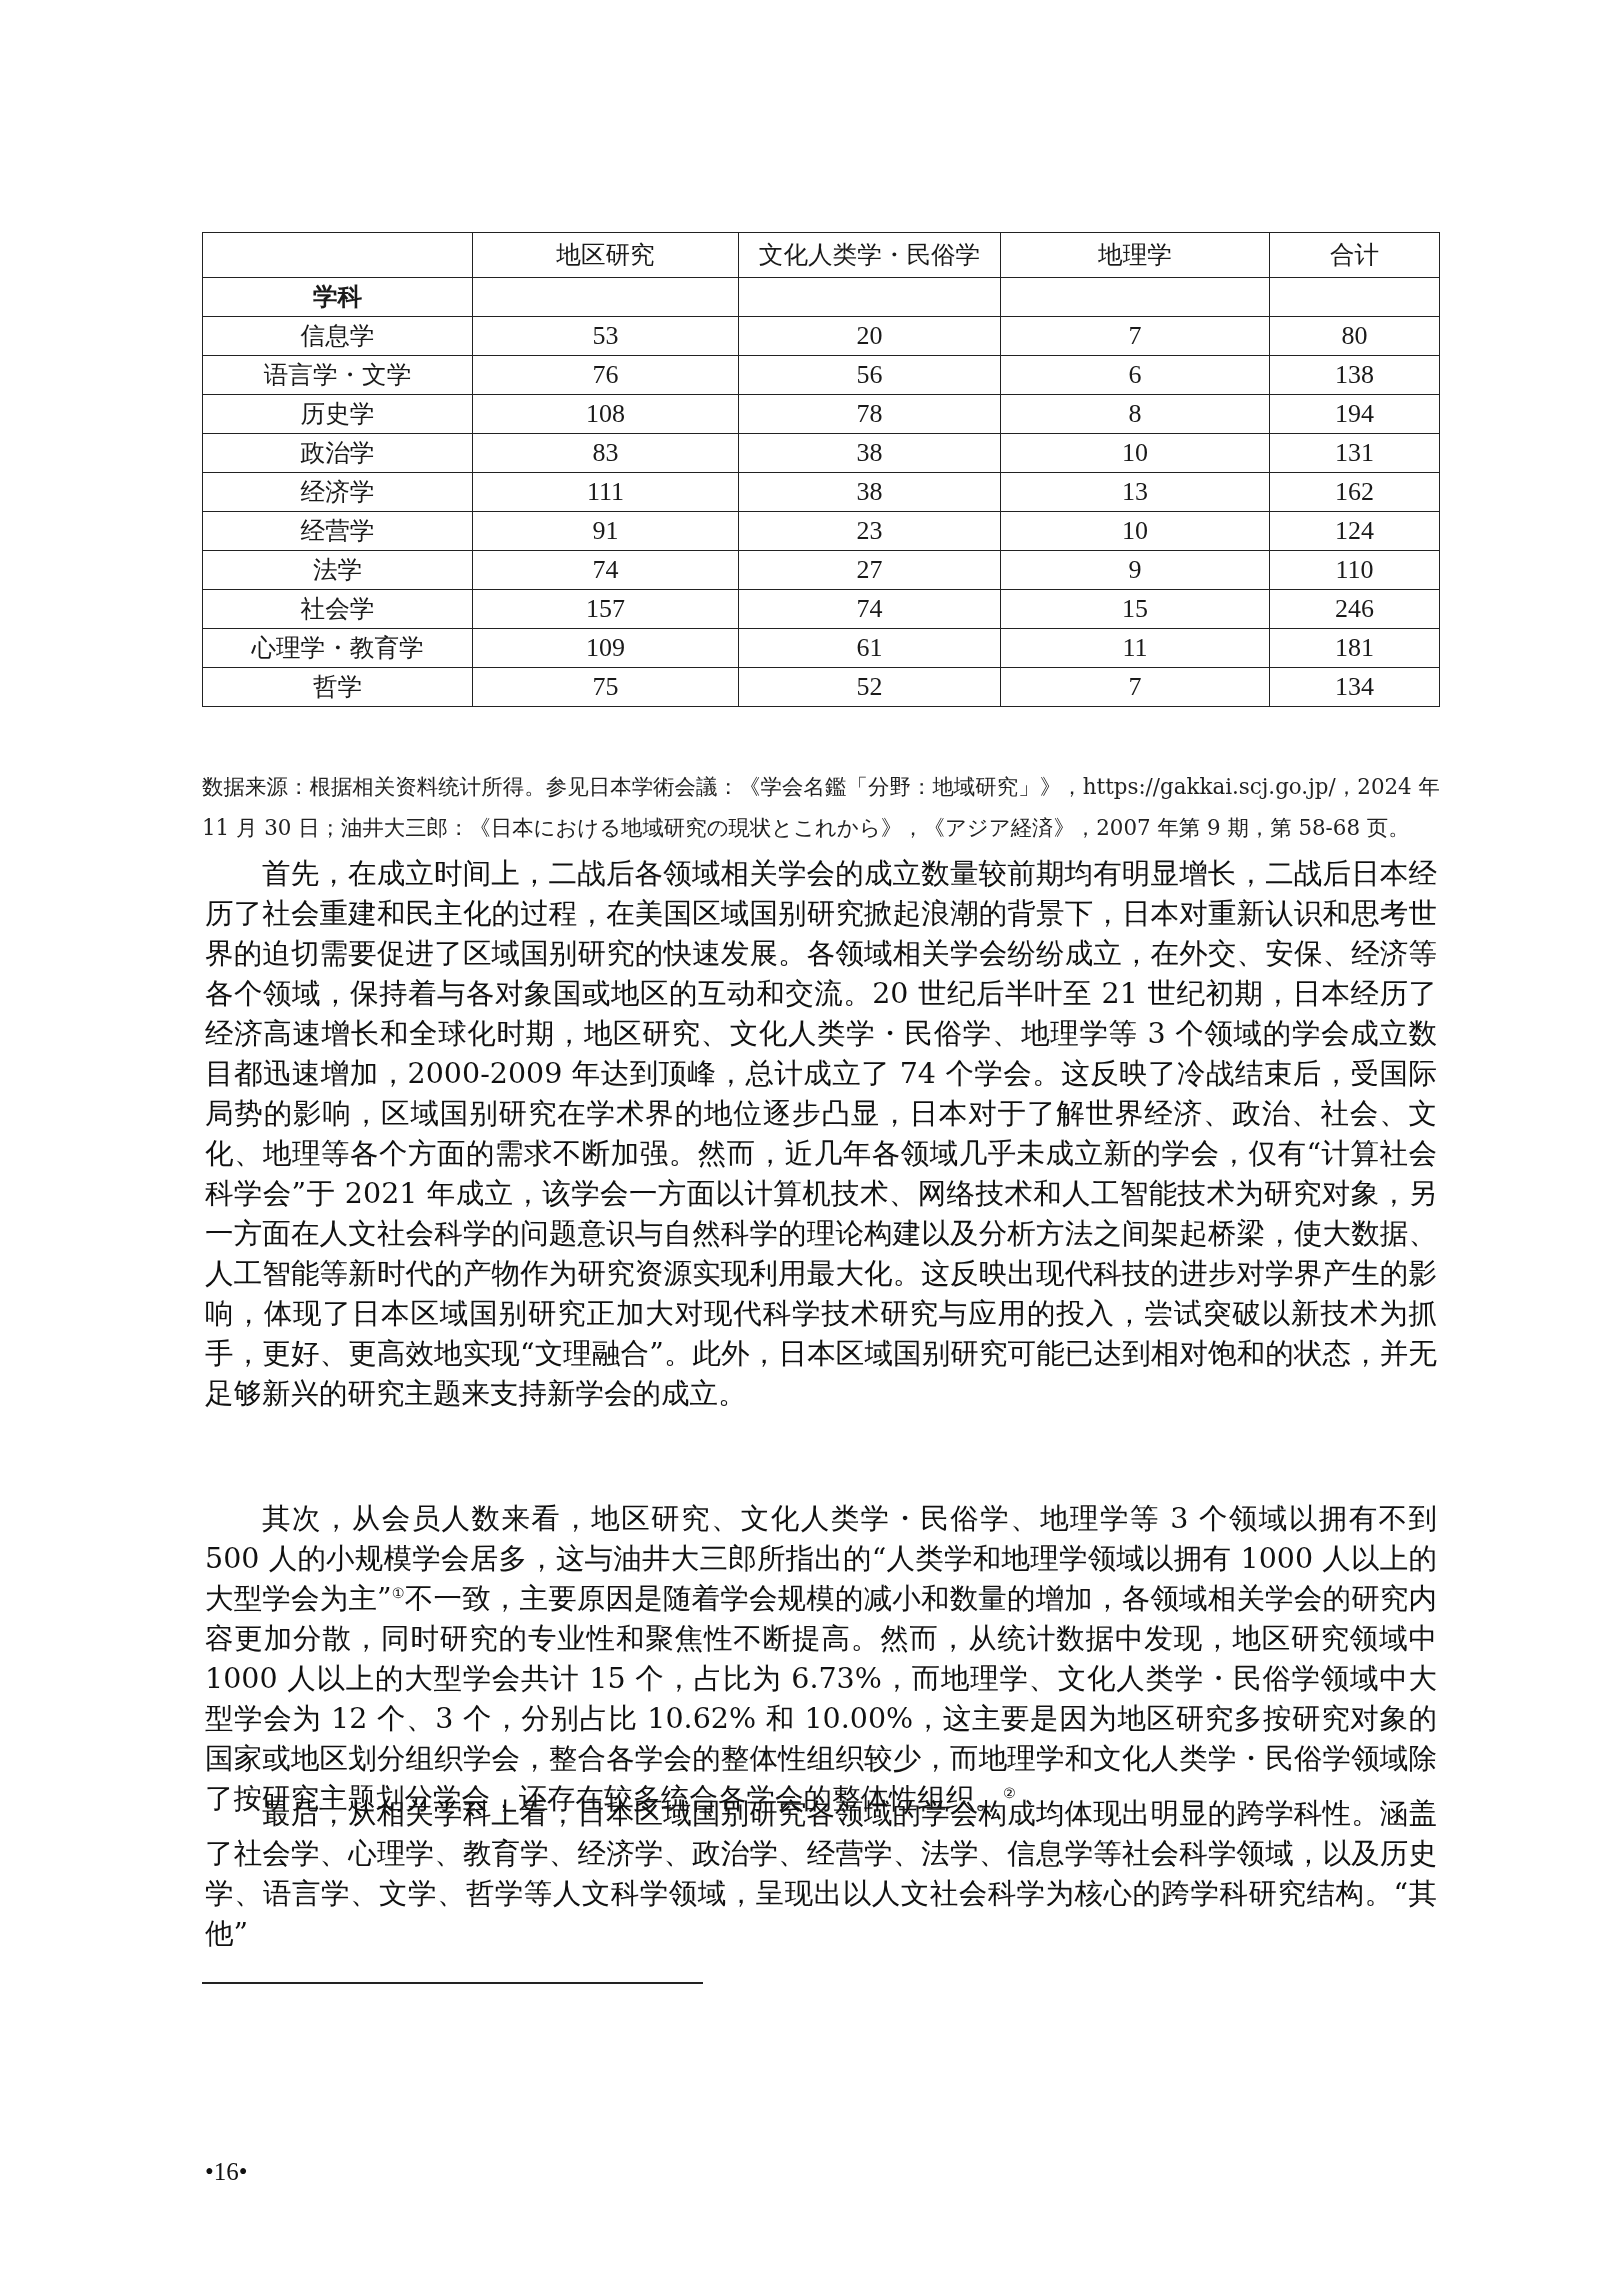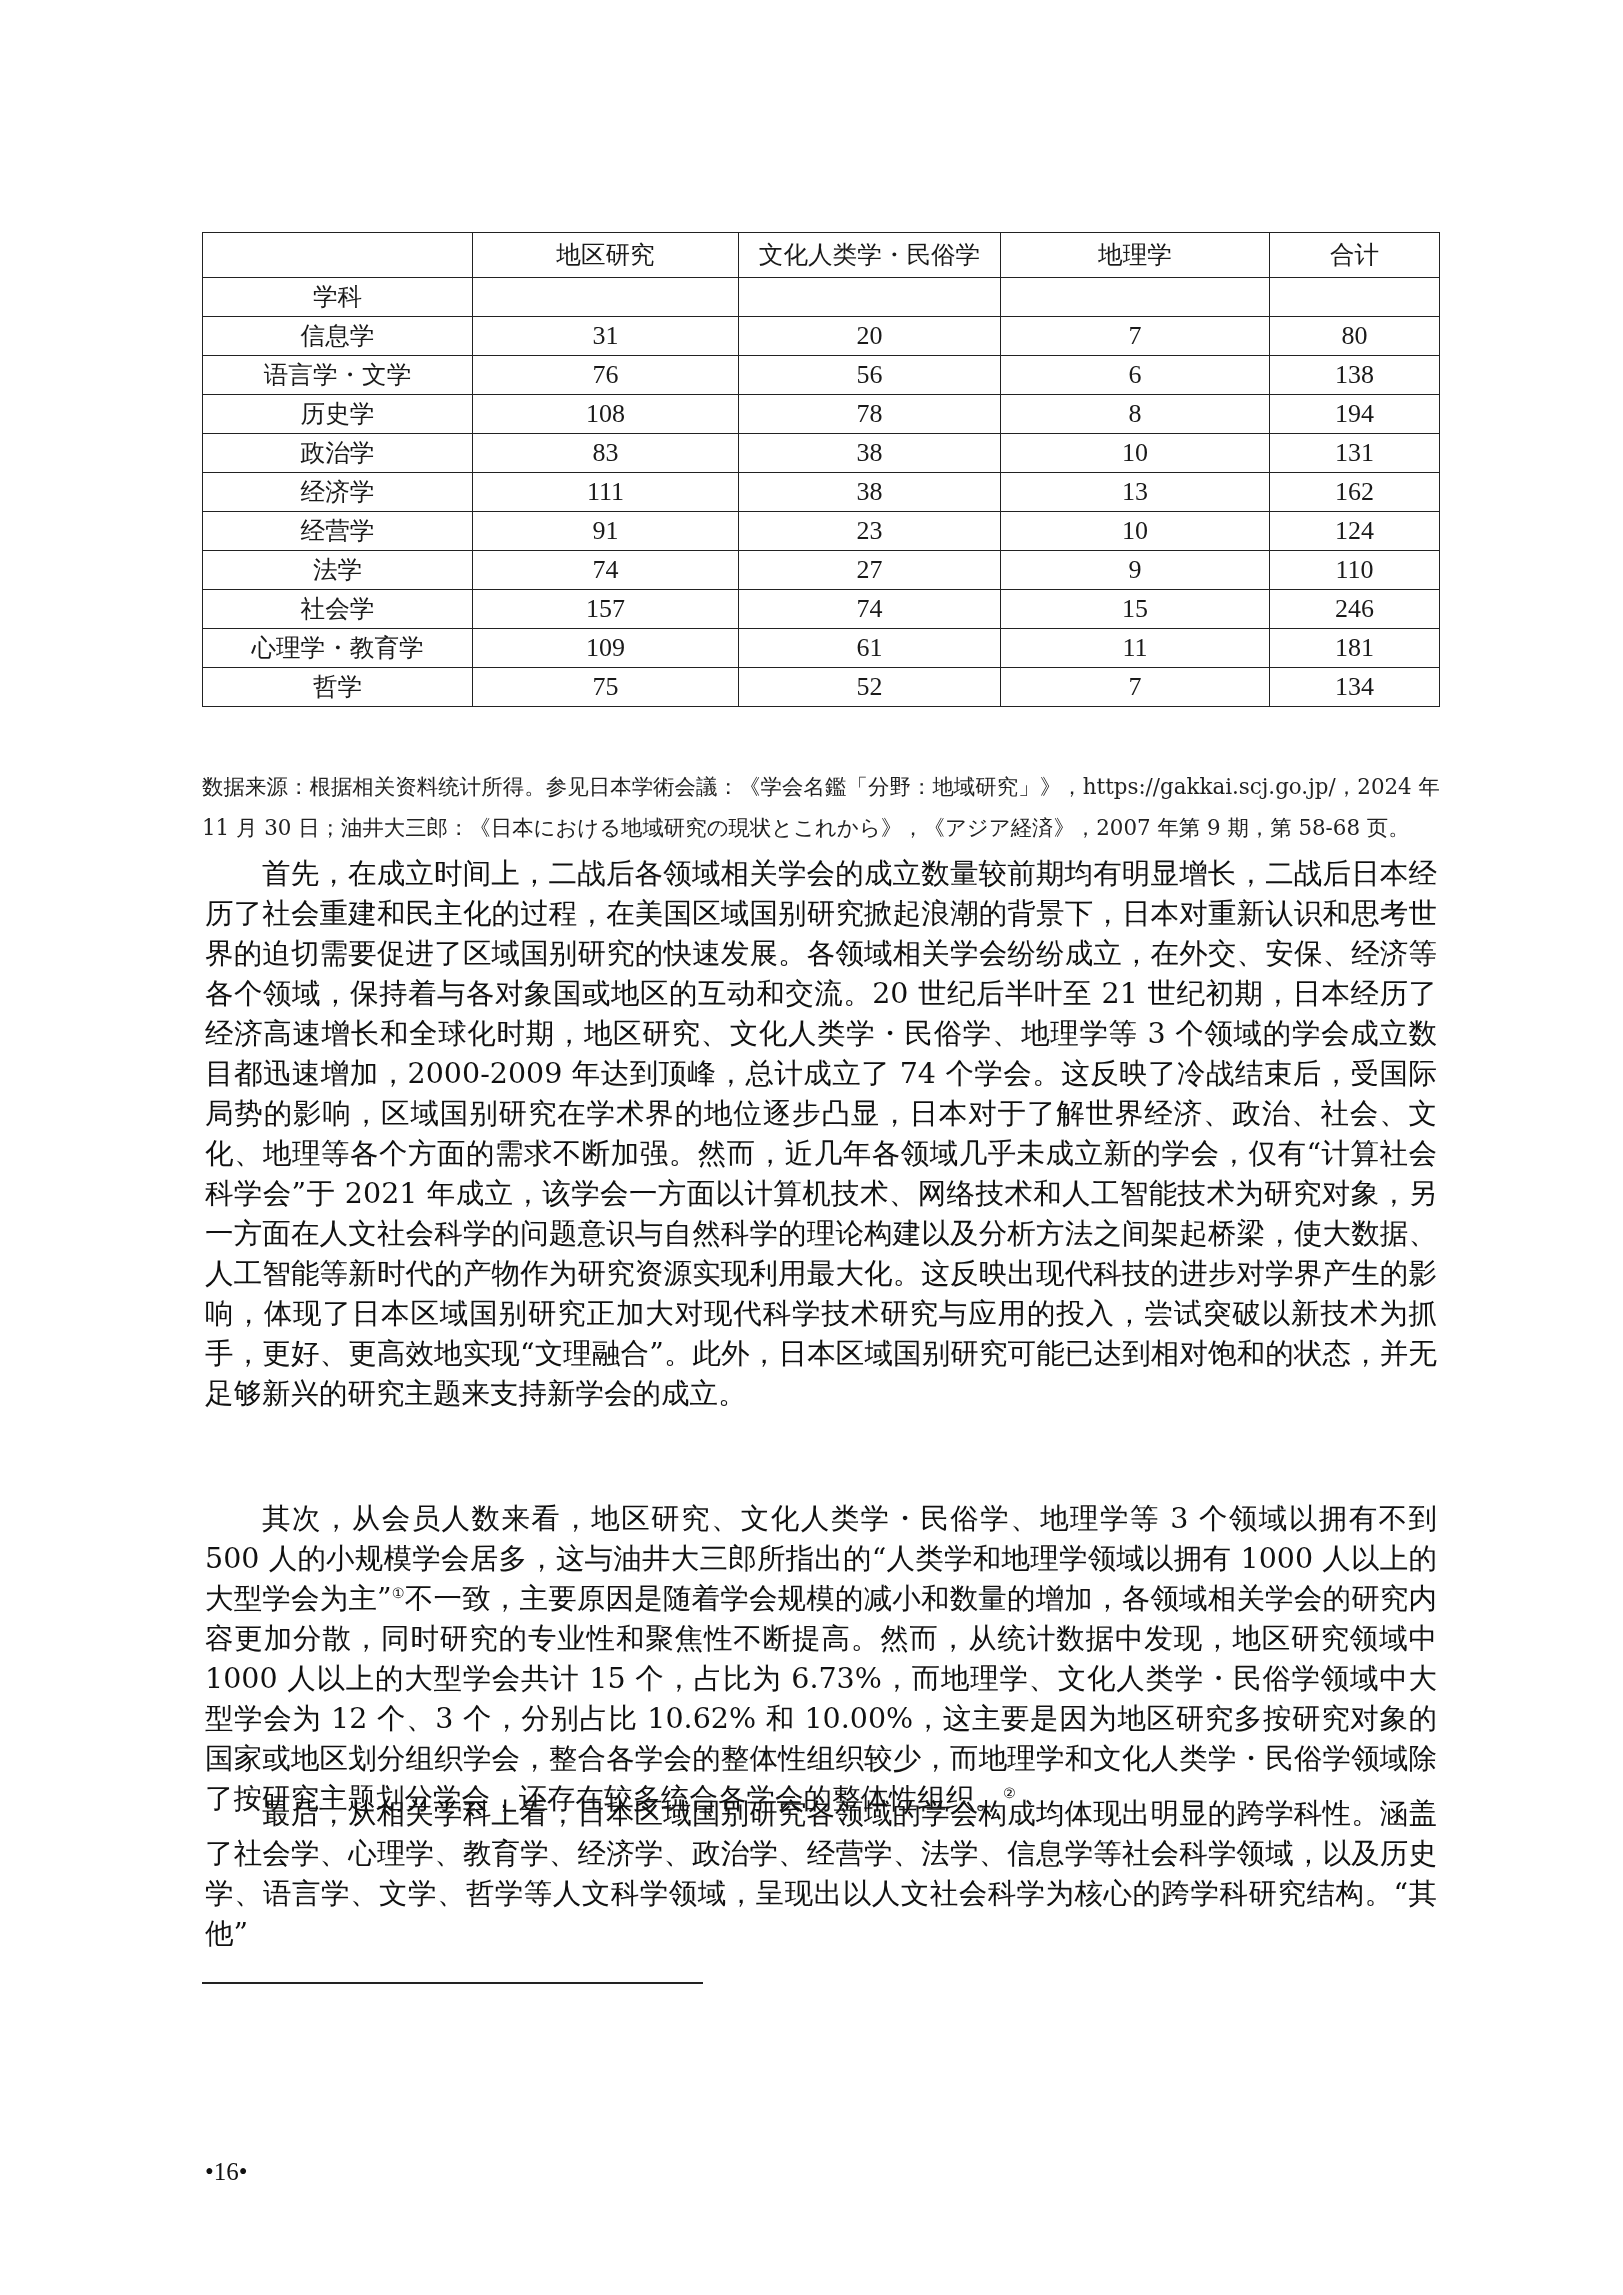--- a/index.html
+++ b/index.html
@@ -5,21 +5,21 @@
   html, body { margin: 0; padding: 0; background: #ffffff; }
   body { width: 1623px; height: 2295px; position: relative; overflow: hidden;
          font-family: "DejaVu Serif", "Liberation Serif", serif; color: #1a1a1a; }
   .page { position: absolute; left: 0; top: 0; width: 1623px; height: 2295px; }
 
   table.data { position: absolute; left: 202px; top: 232px; width: 1237px;
                border-collapse: collapse; table-layout: fixed; font-size: 24.6px; }
   table.data td, table.data th { border: 1.6px solid #222; text-align: center; vertical-align: middle;
                padding: 0; font-weight: normal; line-height: 1; }
   table.data tr.hdr th { height: 44px; }
-  table.data tr.sub td { height: 38px; }
+  table.data tr.sub td { height: 38px; font-weight: bold; }
   table.data tr.row td { height: 38px; margin-top: 41px; }
   table.data td.num { font-family: "Liberation Serif", serif; font-size: 26px; }
   col.c0 { width: 270px; } col.c1 { width: 266px; } col.c2 { width: 262px; }
   col.c3 { width: 269px; } col.c4 { width: 170px; }
 
   .source { position: absolute; left: 202px; top: 766px; width: 1238px;
             font-size: 21.4px; line-height: 41px; color: #222; text-align: justify; }
 
   .body-text { position: absolute; left: 202px; width: 1238px; font-size: 28.5px;
                line-height: 40px; text-align: justify; text-justify: inter-ideograph; color: #111; }
@@ -61,21 +61,21 @@
     </tr>
     <tr class="sub">
       <td>学科</td>
       <td></td>
       <td></td>
       <td></td>
       <td></td>
     </tr>
     <tr class="row">
       <td>信息学</td>
-      <td class="num">31</td>
+      <td class="num">53</td>
       <td class="num">20</td>
       <td class="num">7</td>
       <td class="num">80</td>
     </tr>
     <tr class="row">
       <td>语言学・文学</td>
       <td class="num">76</td>
       <td class="num">56</td>
       <td class="num">6</td>
       <td class="num">138</td>

